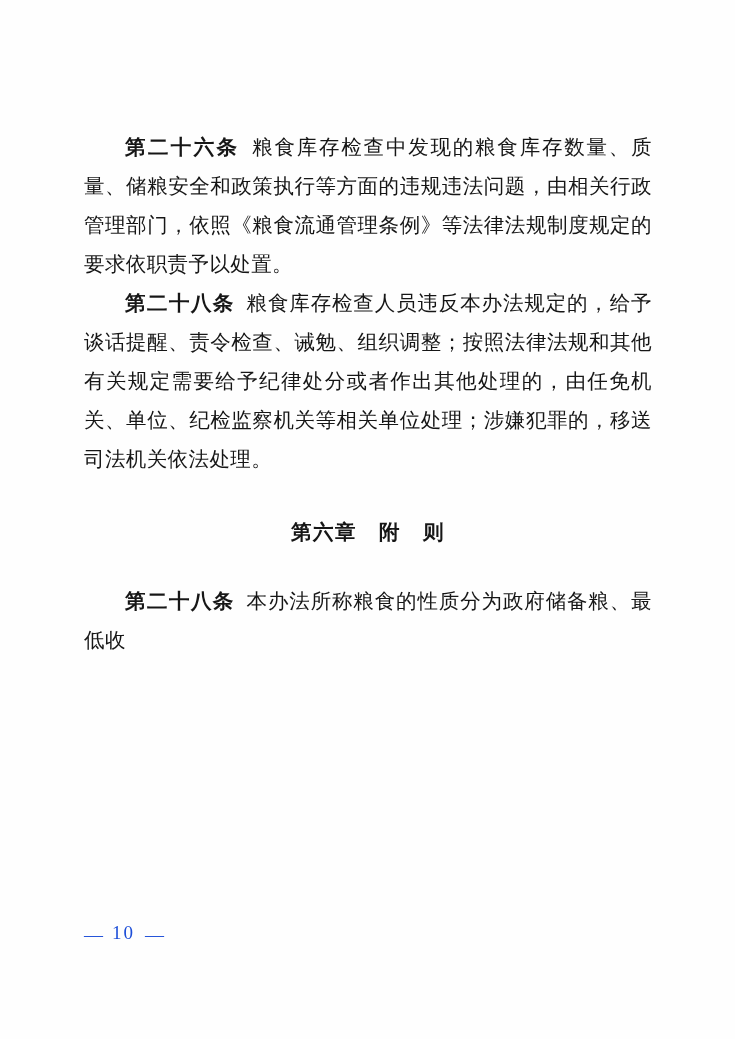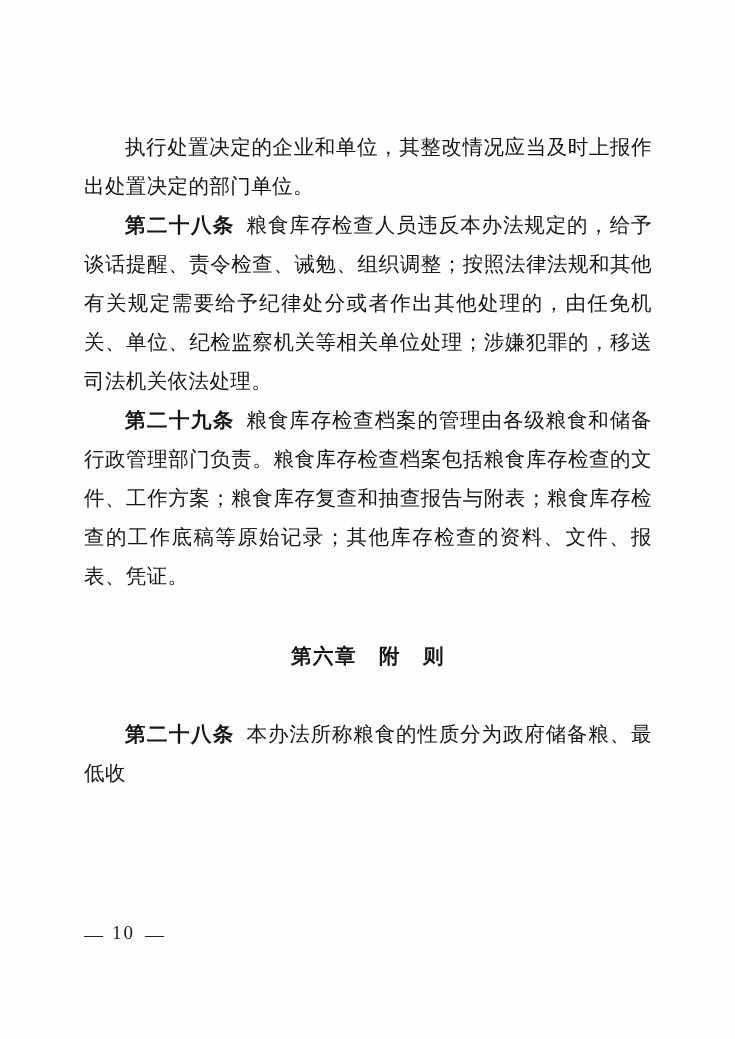--- a/index.html
+++ b/index.html
@@ -46,59 +46,57 @@
   .gap-after-term {
     display: inline-block;
     width: 0.55em;
   }
   .chapter {
     font-size: 20.5px;
     line-height: 39px;
     font-weight: bold;
     text-align: center;
     letter-spacing: 1.5px;
-    margin: 12px;
+    margin: 4px;
     color: #161616;
-    font-family: Liberation Mono, monospace;
   }
   .spacer-md { height: 26px; }
   .spacer-lg { height: 30px; }
   .footer {
     position: absolute;
     left: 84px;
     top: 922px;
     width: 568px;
     font-size: 19px;
     letter-spacing: 2px;
-    color: #0f172a;
+    color: #1d4ed8;
   }
   .footer .pagenum {
     display: inline-block;
     padding: 0 10px;
   }
   .dash {
     display: inline-block;
     width: 18px;
     vertical-align: middle;
   }
 </style>
 </head>
 <body>
 
 <div class="page">
 
   <div class="content">
 
+    <p class="para indent"><span class="term">第二十六条</span><span class="gap-after-term"></span><span>粮食库存检查中发现的粮食库存数量、质量、储粮安全和政策执行等方面的违规违法问题，由相关行政管理部门，依照《粮食流通管理条例》等法律法规制度规定的要求依职责予以处置。</span></p>
 
-    <p class="para indent"><span>执行处置决定的企业和单位，其整改情况应当及时上报作出处置决定的部门单位。</span></p>
 
 
     <p class="para indent"><span class="term">第二十八条</span><span class="gap-after-term"></span><span>粮食库存检查人员违反本办法规定的，给予谈话提醒、责令检查、诫勉、组织调整；按照法律法规和其他有关规定需要给予纪律处分或者作出其他处理的，由任免机关、单位、纪检监察机关等相关单位处理；涉嫌犯罪的，移送司法机关依法处理。</span></p>
 
-    <p class="para indent"><span class="term">第二十九条</span><span class="gap-after-term"></span><span>粮食库存检查档案的管理由各级粮食和储备行政管理部门负责。粮食库存检查档案包括粮食库存检查的文件、工作方案；粮食库存复查和抽查报告与附表；粮食库存检查的工作底稿等原始记录；其他库存检查的资料、文件、报表、凭证。</span></p>
 
     <div class="spacer-lg"></div>
 
     <p class="chapter">第六章　附　则</p>
 
     <div class="spacer-md"></div>
 
     <p class="para indent"><span class="term">第二十八条</span><span class="gap-after-term"></span><span>本办法所称粮食的性质分为政府储备粮、最低收</span></p>
 
   </div>

